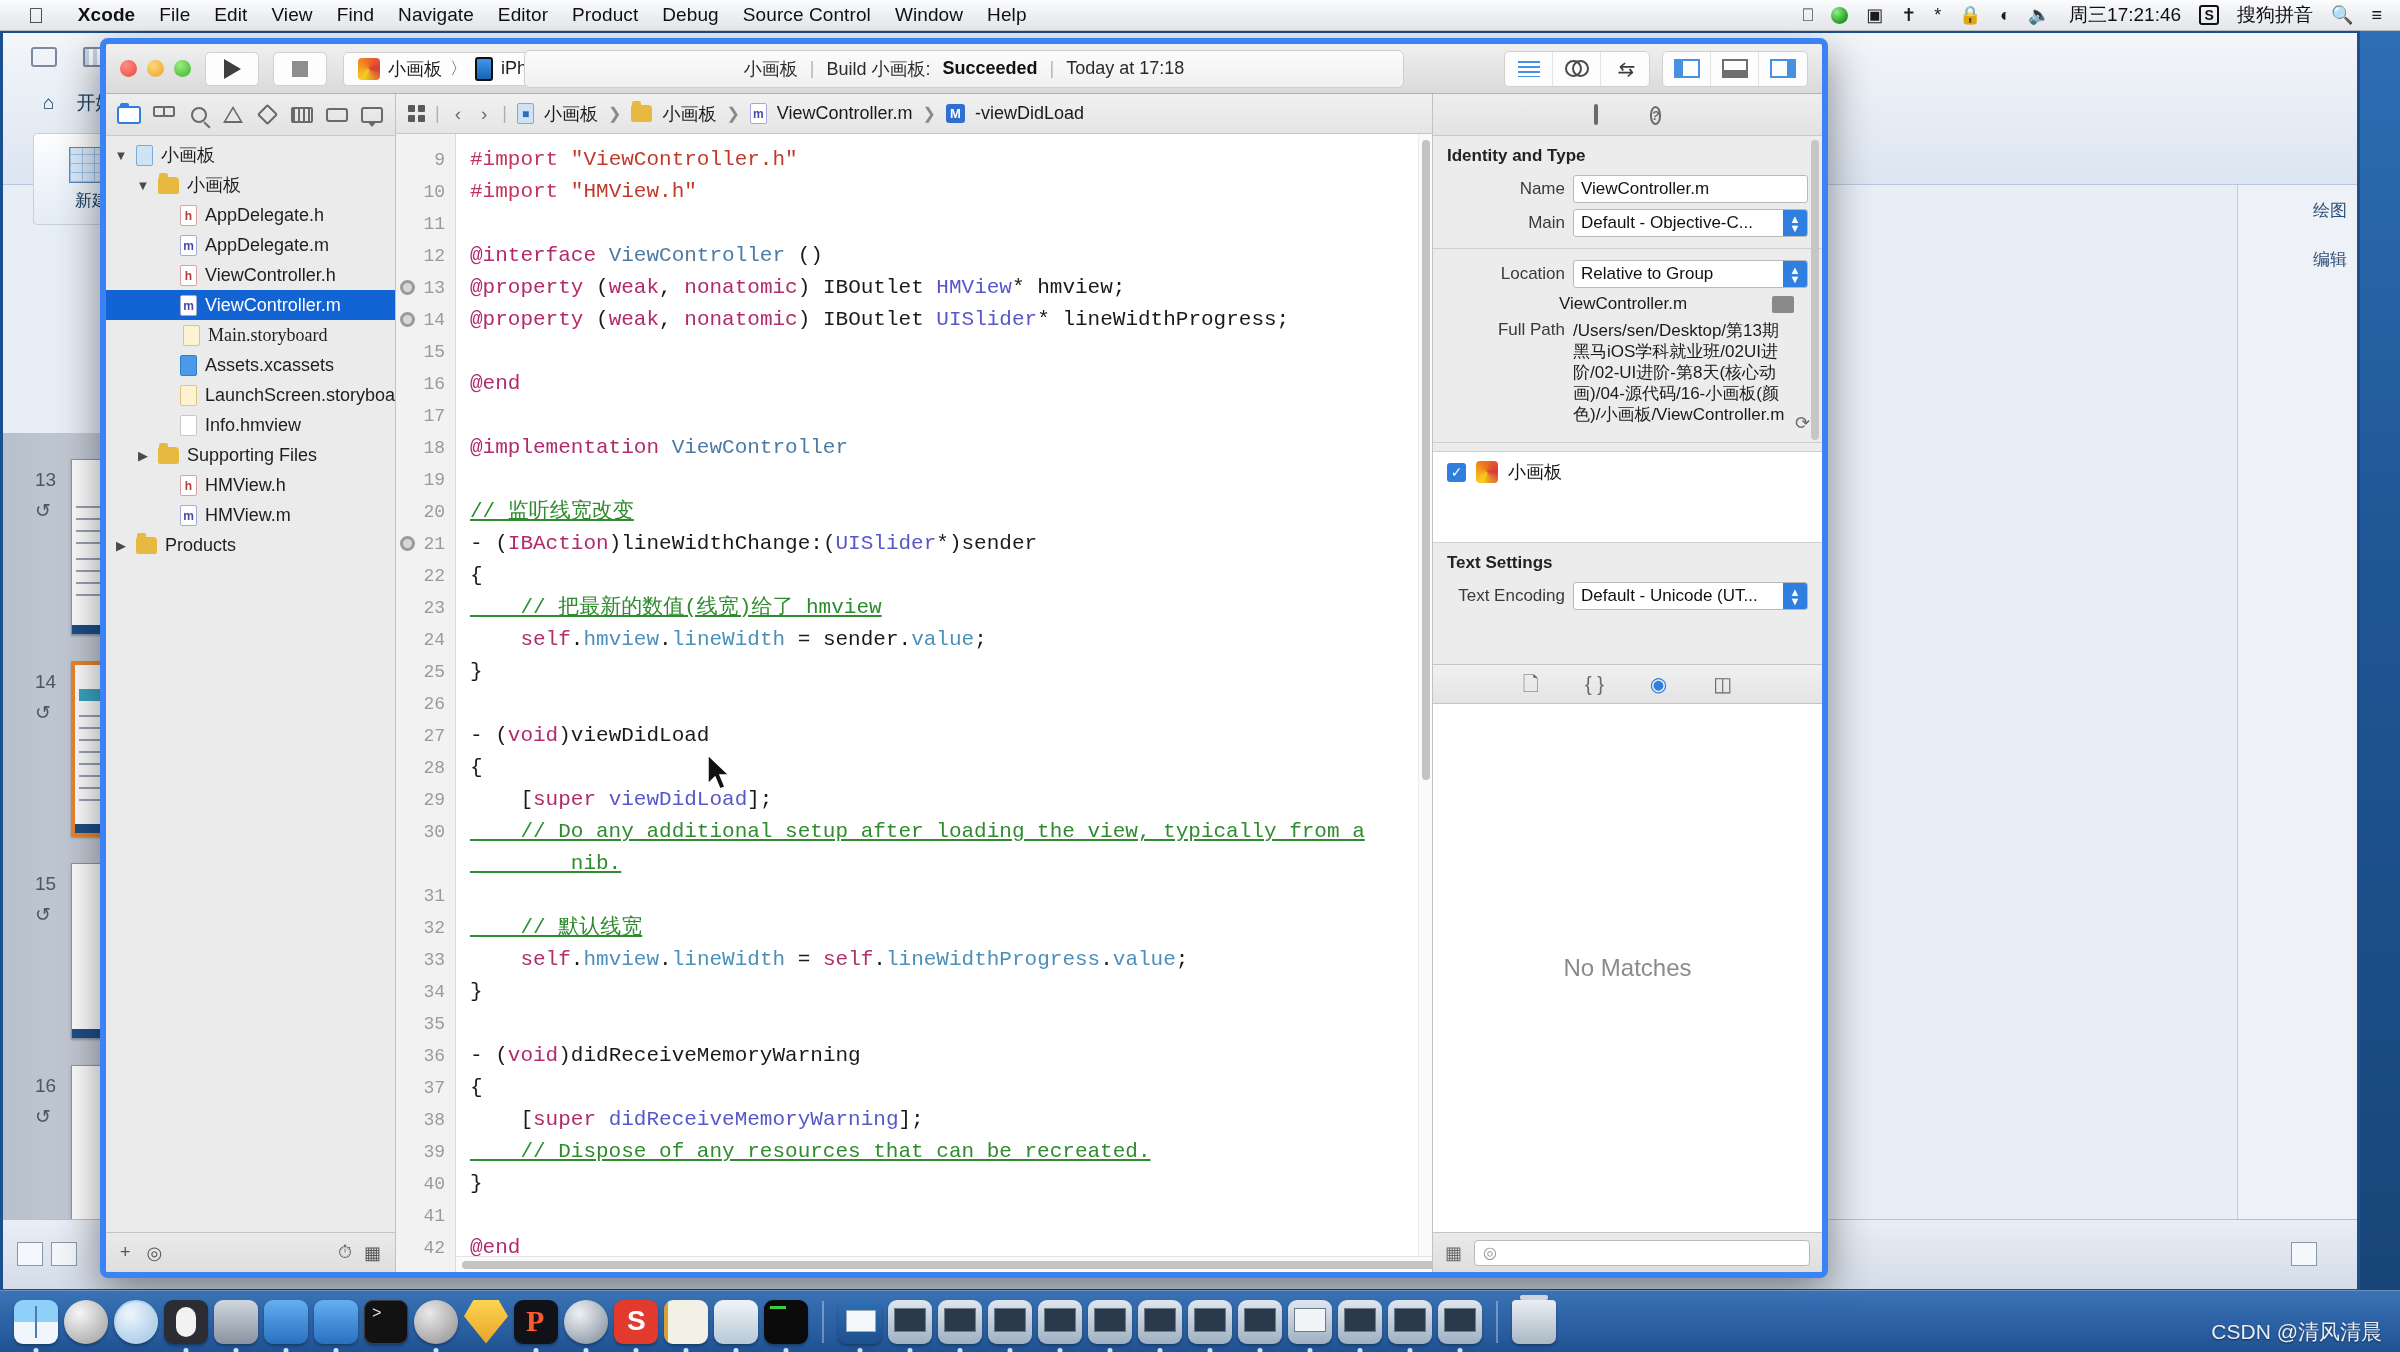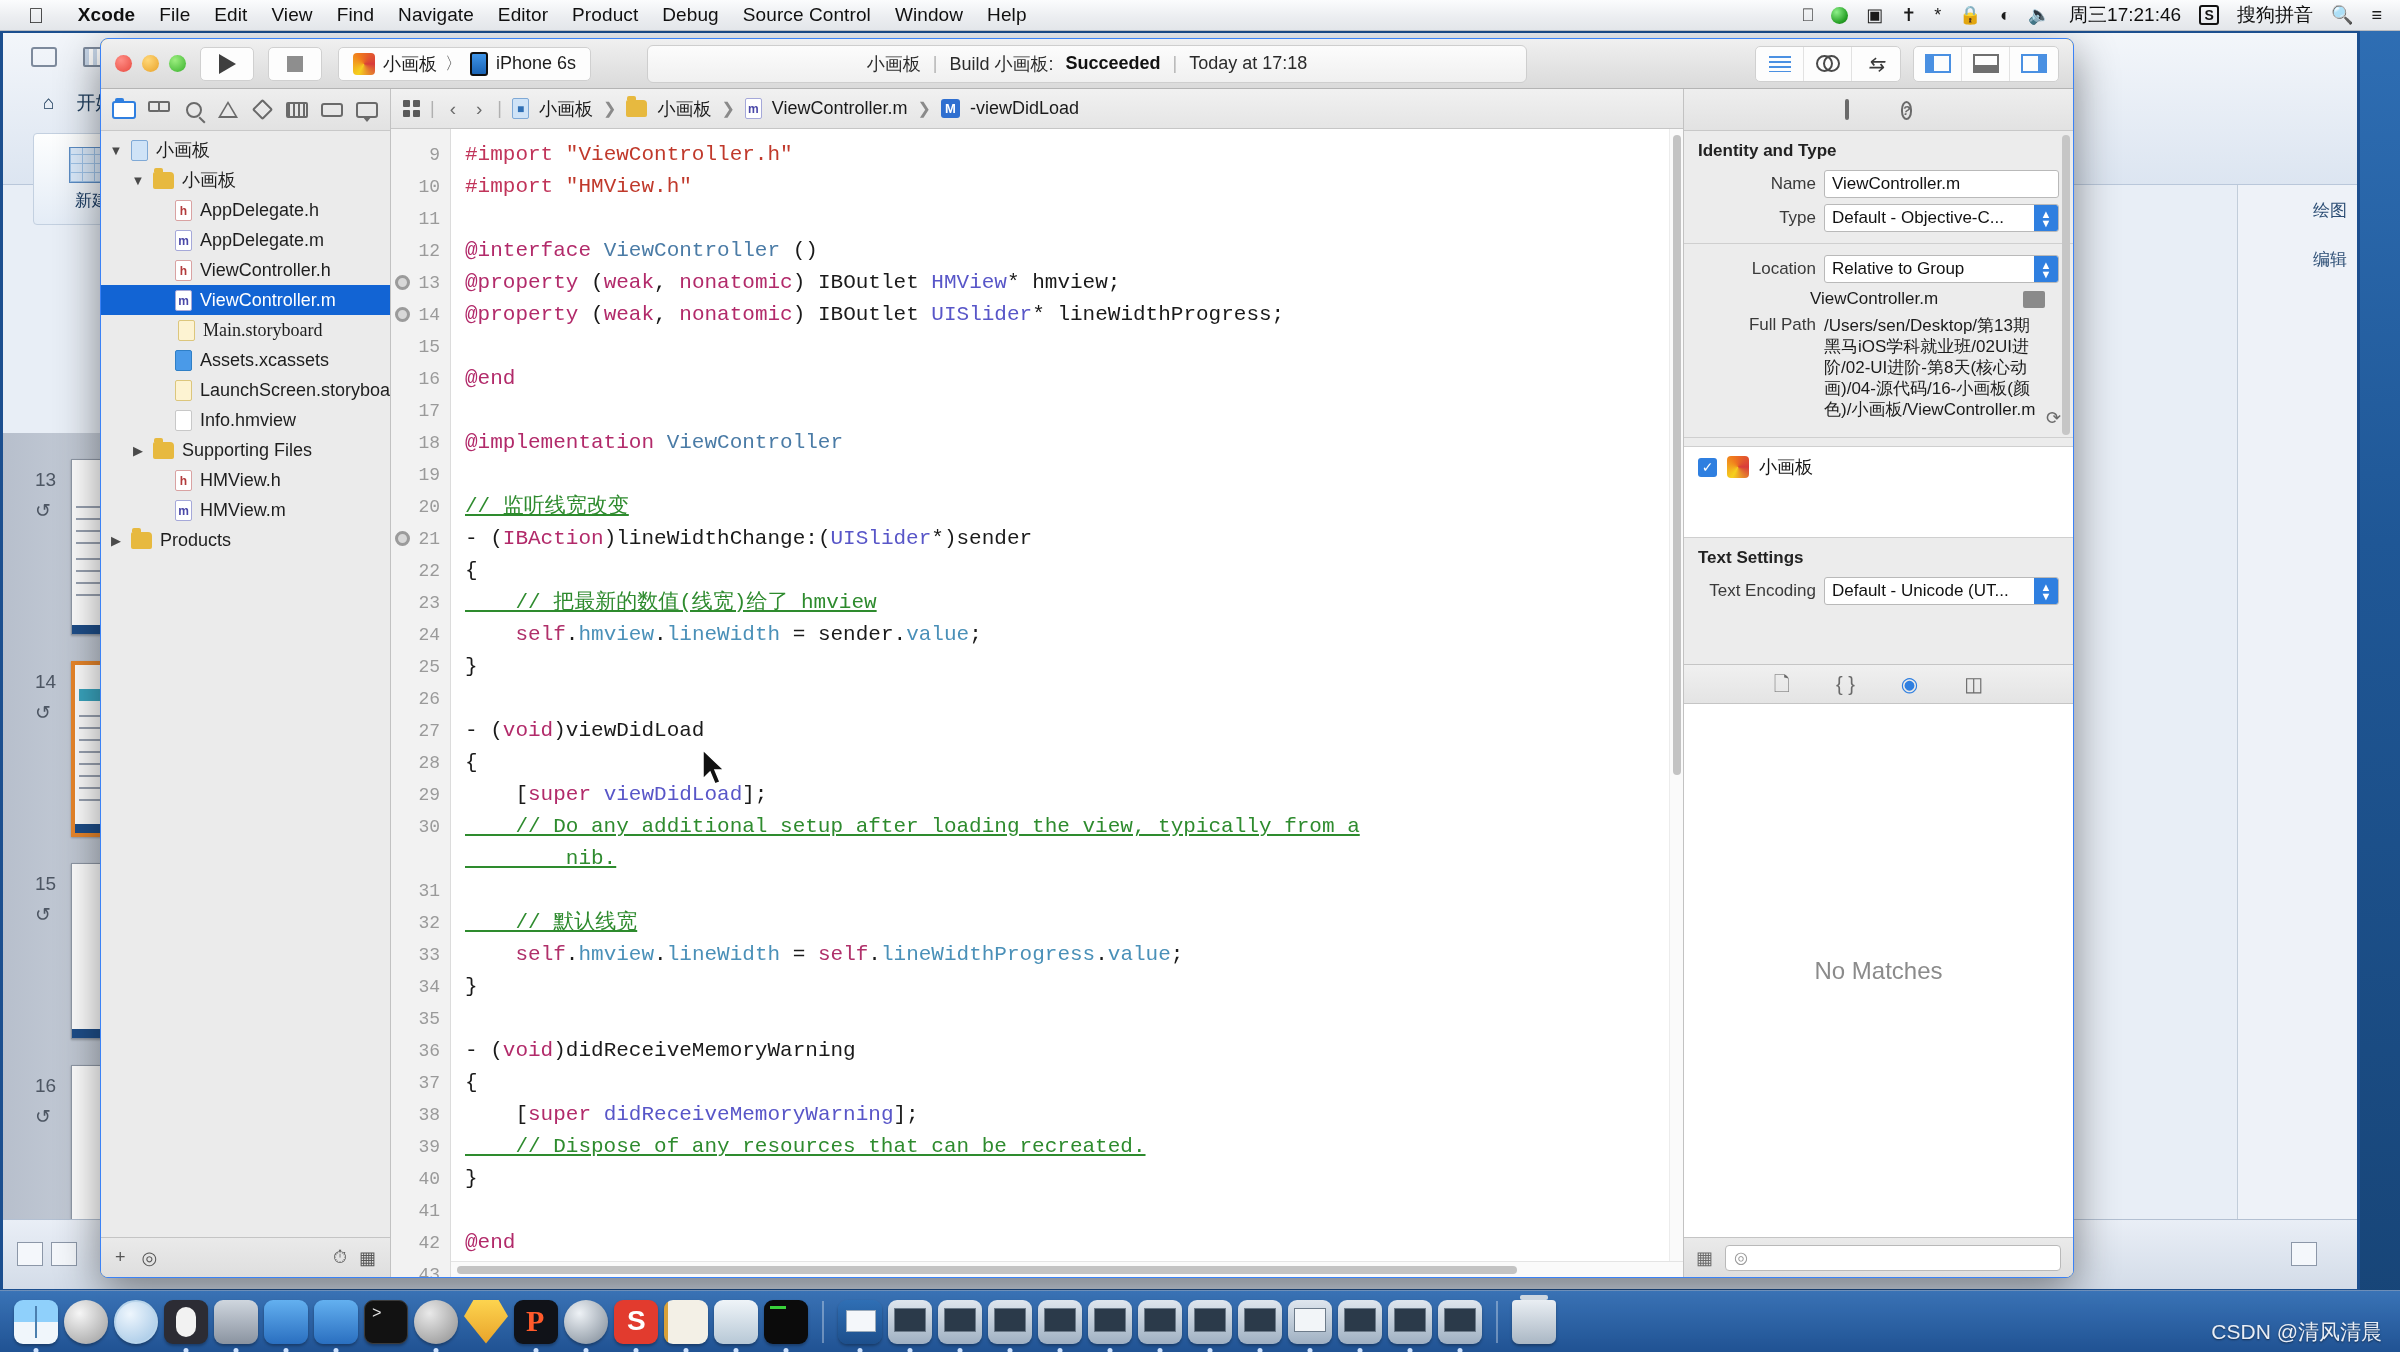--- a/index.html
+++ b/index.html
@@ -97,23 +97,23 @@
   .mb-clock { font-size: 19px; color:#0f0f0f; white-space:nowrap; }
   .mb-ime-badge {
     display:inline-block; width:20px;height:20px;border:2px solid #111;border-radius:3px;
     font-size:14px;font-weight:700;text-align:center;line-height:17px;color:#111;
   }
   .mb-green-dot { width:17px;height:17px;border-radius:50%;
     background: radial-gradient(circle at 33% 30%, #8ef08a, #27a127 65%, #14650f); }
 
   
   #xcode {
-    position:absolute; left: 100px; top: 38px; width: 1974px; height: 1240px;
+    position:absolute; left: 100px; top: 38px; width: 1728px; height: 1240px;
     background:#eab308;
-    border:1px solid #3b82f6;
+    border:6px solid #3b82f6;
     border-radius: 8px;
     box-shadow: 0 14px 44px rgba(0,0,0,.45);
     overflow:hidden;
     z-index: 30;
     display:flex; flex-direction:column;
   }
   
   #xc-toolbar {
     height: 50px; flex:0 0 50px;
     background: linear-gradient(180deg,#f0f0f0,#dadada);
@@ -769,21 +769,21 @@
 
       <div id="insp-scroll">
         <div class="sec-head">Identity and Type</div>
 
         <div class="row">
           <span class="lbl">Name</span>
           <span class="fld">ViewController.m</span>
         </div>
 
         <div class="row">
-          <span class="lbl">Type</span>
+          <span class="lbl">Main</span>
           <span class="fld popup">
             <span>Default - Objective-C...</span>
             <span class="stepper">▲<br>▼</span>
           </span>
         </div>
 
         <div class="divider"></div>
 
         <div class="row">
           <span class="lbl">Location</span>

